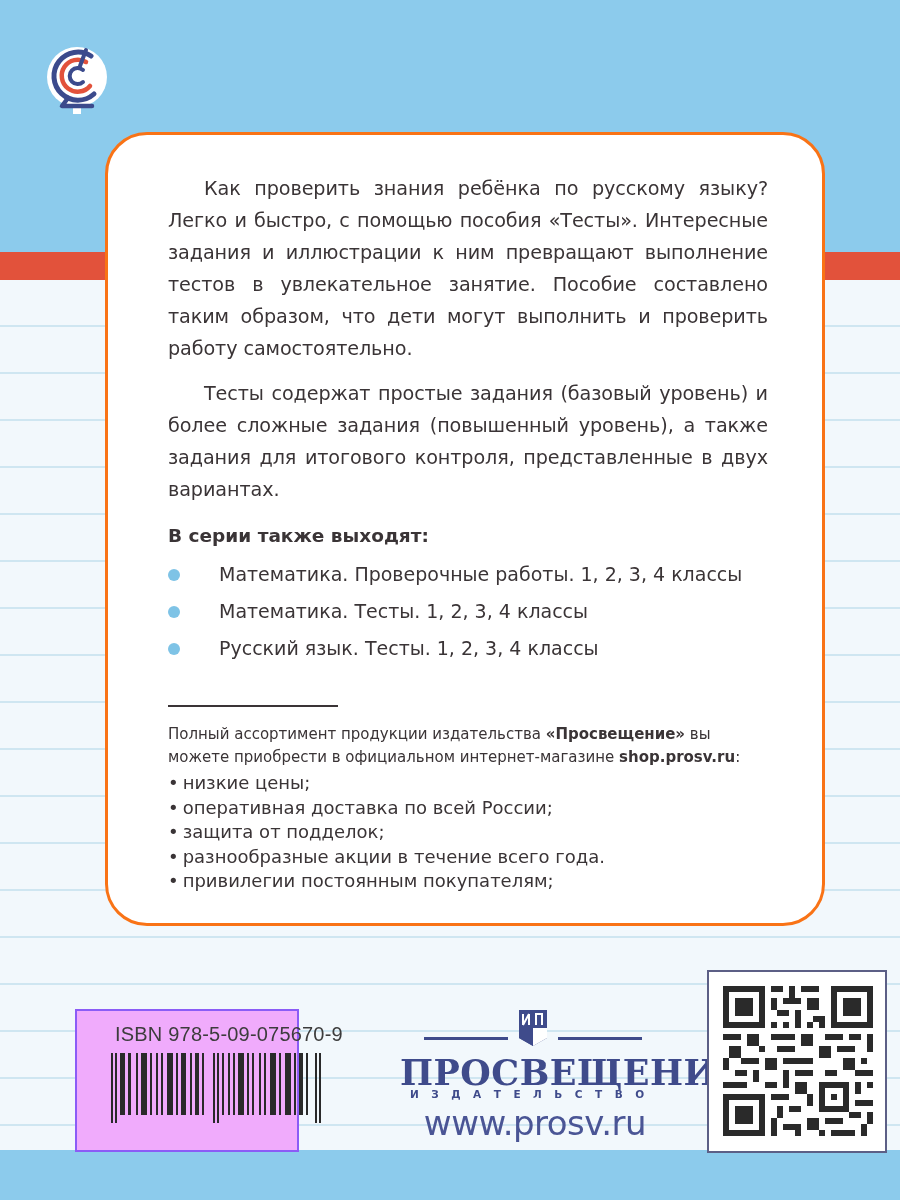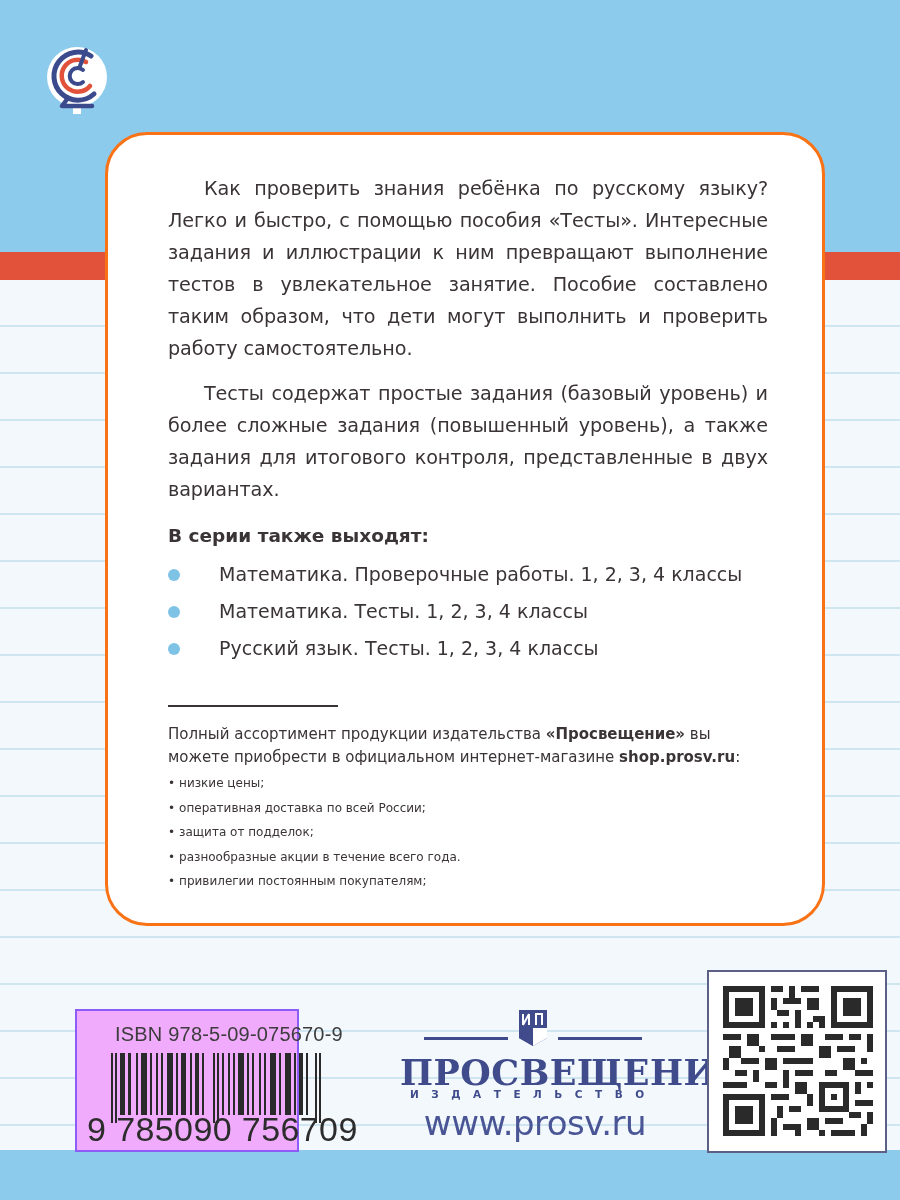--- a/index.html
+++ b/index.html
@@ -21,21 +21,21 @@
   .para .indent { display:inline-block; width:36px; }
   .para + .para { margin-top:13px; }
   .series-title { font-size:18.5px; font-weight:bold; margin-top:16px; line-height:28px; }
   .series-list { list-style:none; padding:0; margin:6px 0 0 0; }
   .series-list li { font-size:19px; line-height:37px; display:flex; align-items:center;gap:32px; }
   .series-list .dot { width:12px; height:12px; border-radius:50%; background:#7ec3e6; margin-right:7px; flex:none; }
   .rule { width:170px; height:2px; background:#3a3436; margin-top:38px; }
   .shop-text { font-size:15px; line-height:23px; margin-top:16px; }
   .shop-text b { font-weight:bold; }
   .perks { list-style:none; padding:0; margin:2px 0 0 0; }
-  .perks li { font-size:12px; line-height:24.5px; }
+  .perks li { font-size:18px; line-height:24.5px; }
   .perks li::before { content:"•"; margin-right:4px; }
 
   .isbn-box { position:absolute; left:75px; top:1009px; width:224px; height:143px; background:#f0abfc; border:2px solid #8b5cf6; box-sizing:border-box; }
   .isbn-label { position:absolute; left:38px; top:12px; font-family:"Liberation Sans", sans-serif; font-size:20px; color:#3c3c3c; letter-spacing:0.2px; white-space:nowrap; }
   .barcode { position:absolute; left:34px; top:42px; width:212px; height:70px; }
   .barcode-digits { position:absolute; left:10px; top:99px; font-family:"Liberation Sans", sans-serif; font-size:34px; color:#2c2c2c; letter-spacing:0.4px; white-space:nowrap; background:transparent; }
 
   .publisher { position:absolute; left:400px; top:1000px; width:280px; height:150px; text-align:center; }
   .pub-mark { position:absolute; left:117px; top:8px; width:32px; height:40px; }
   .pub-line-l { position:absolute; left:24px; top:37px; width:84px; height:3px; background:#3f4b8b; }
@@ -137,21 +137,20 @@
           <rect x="168" y="0" width="2" height="62"></rect>
         <rect x="174" y="0" width="6" height="62"></rect>
           <rect x="183" y="0" width="2" height="62"></rect>
         <rect x="188" y="0" width="4" height="62"></rect>
           <rect x="195" y="0" width="2" height="62"></rect>
         <rect x="204" y="0" width="2" height="70"></rect>
           <rect x="208" y="0" width="2" height="70"></rect>
       </g>
     </svg>
   </div>
-  <div class="barcode-digits">9 785090 756709</div>
 </div>
 
 <div class="publisher">
   <div class="pub-line-l"></div>
   <div class="pub-mark">
     <svg width="32" height="40" viewBox="0 0 32 40">
       <path d="M2 2 L30 2 L30 30 L16 38 L2 30 Z" fill="#3f4b8b"></path>
       <path d="M16 20 L30 20 L30 30 L16 38 Z" fill="#ffffff"></path>
       <path d="M2 20 L16 20 L16 38 L2 30 Z" fill="#3f4b8b"></path>
       <path d="M6 6 L6 17 M6 17 L12 6 M12 6 L12 17" stroke="#fff" stroke-width="2" fill="none"></path>

